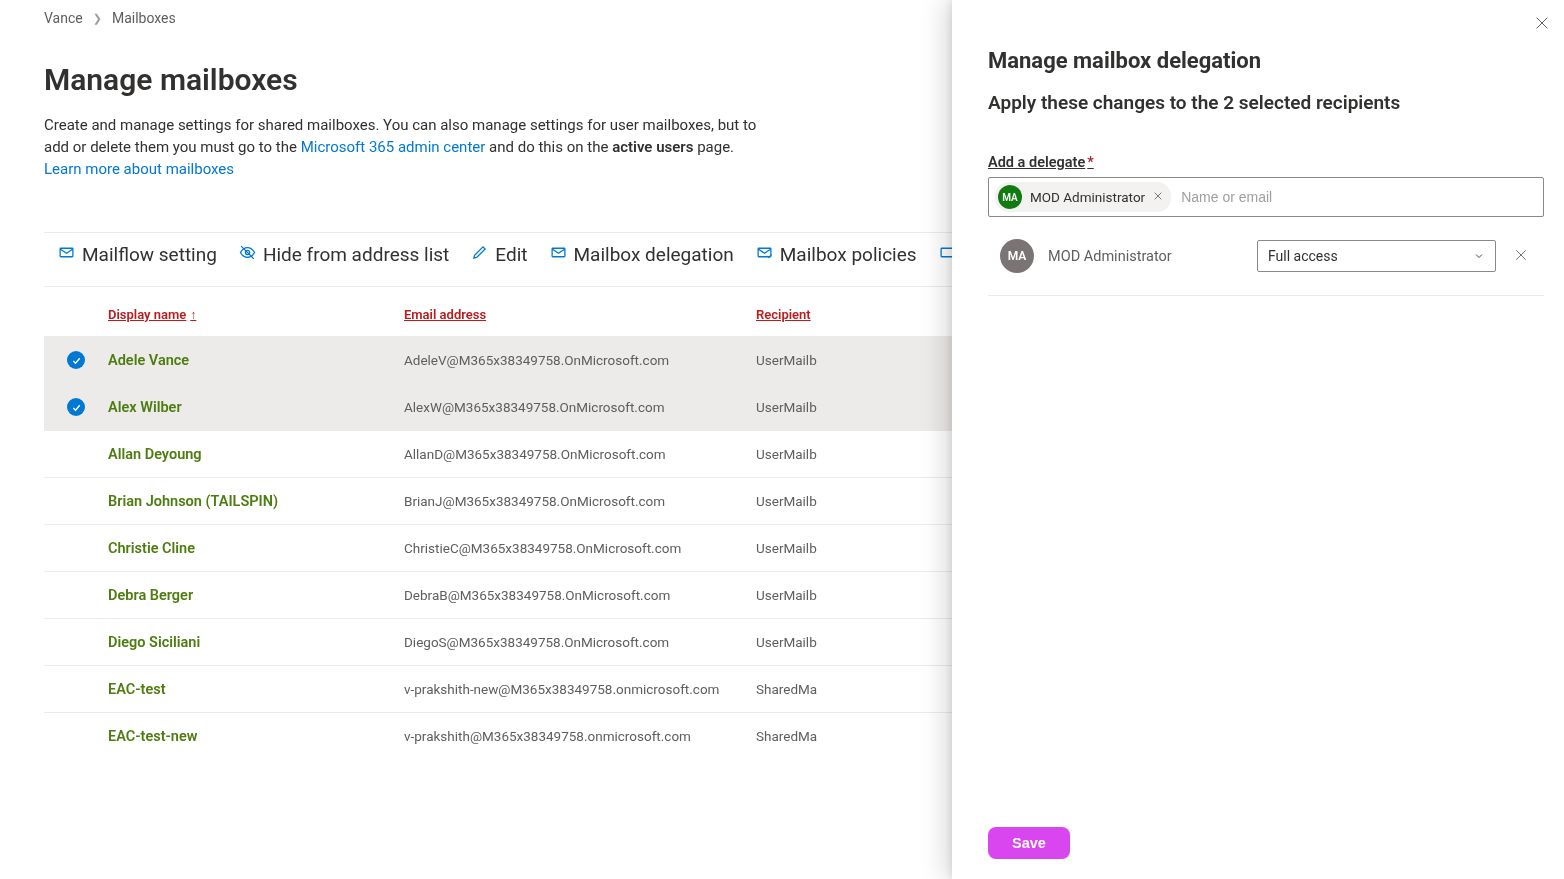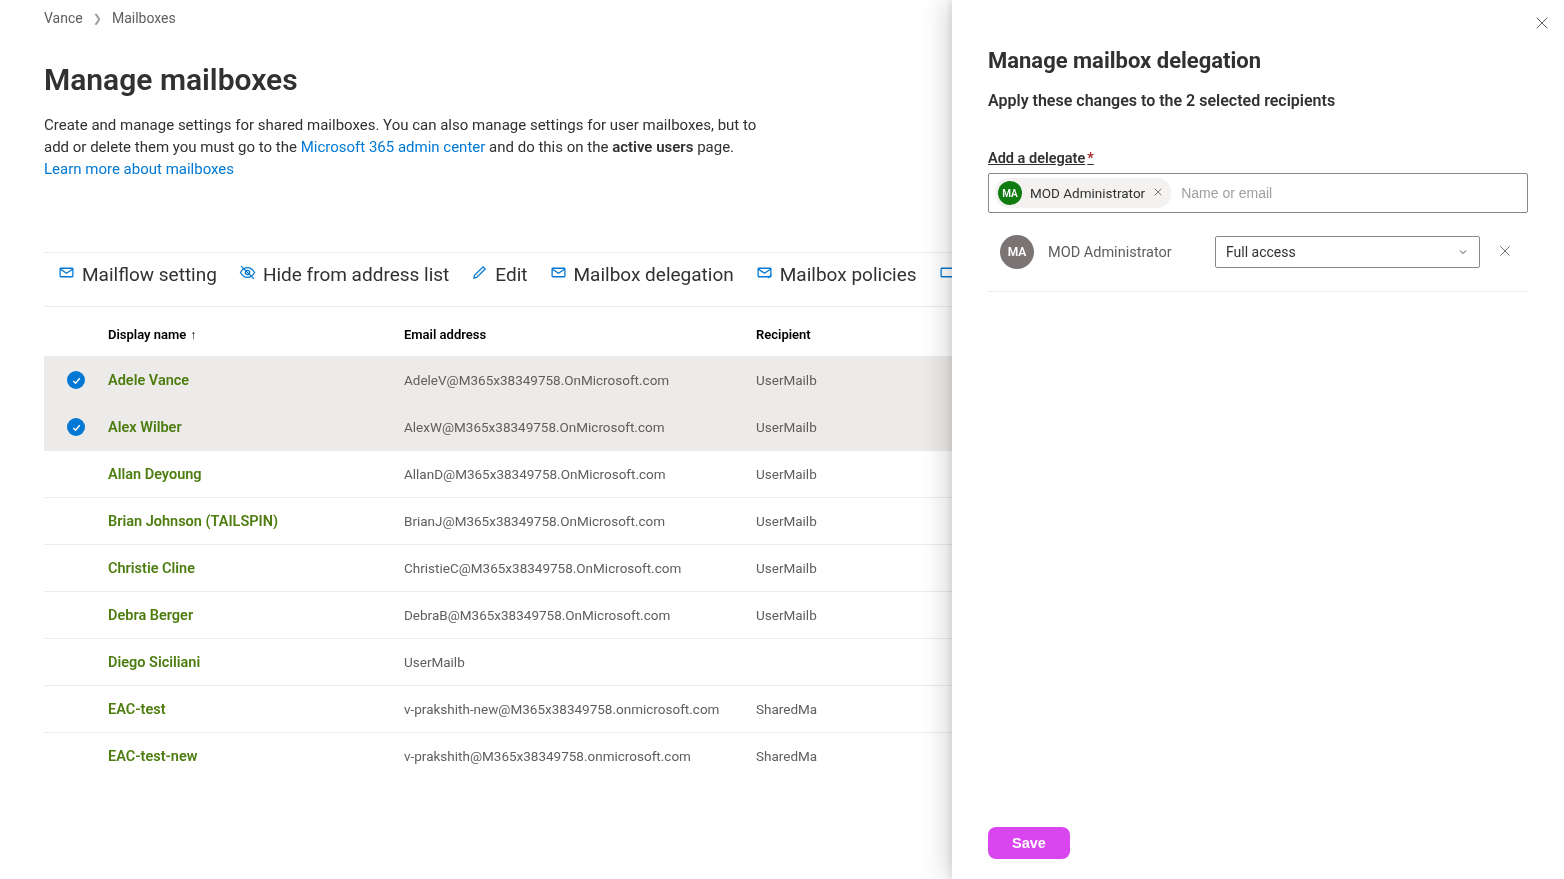--- a/index.html
+++ b/index.html
@@ -31,21 +31,21 @@
     font-size: 30px;
     font-weight: 600;
     margin: 36px 0 18px 0;
     color: #323130;
   }
   .page-desc {
     font-size: 15px;
     color: #323130;
     line-height: 1.45;
     max-width: 720px;
-    margin-bottom: 72px;
+    margin-bottom: 52px;
   }
   .page-desc a { color: #0078d4; text-decoration: none; }
   .page-desc .bold { font-weight: 600; }
   .toolbar {
     display: flex;
     gap: 22px;
     padding: 10px 14px;
     border-top: 1px solid #edebe9;
   }
   .toolbar-item {
@@ -58,21 +58,22 @@
   }
   .toolbar-item svg { width: 17px; height: 17px; }
   .toolbar-item .ico { color: #0078d4; }
   .table-head {
     display: flex;
     padding: 20px 0 14px 0;
     border-top: 1px solid #edebe9;
     margin-top: 10px;
     font-size: 13px;
     font-weight: 600;
-    color: #000000;
+    color: #b91c1c;
+    text-decoration: underline;
   }
   .col-sel { width: 64px; }
   .col-name { width: 296px; }
   .col-email { width: 352px; }
   .col-type { flex: 1; }
   .sort-arrow { margin-left: 4px; font-size: 12px; }
   .row {
     display: flex;
     align-items: center;
     height: 47px;
@@ -90,38 +91,38 @@
   }
   .check svg { width: 11px; height: 11px; }
 
   
   .panel {
     position: absolute;
     top: 0; right: 0; bottom: 0;
     width: 612px;
     background: #fff;
     box-shadow: -8px 0 24px rgba(0,0,0,0.14), -2px 0 6px rgba(0,0,0,0.08);
-    padding: 36px 36px 20px 36px;
+    padding: 36px 20px 20px 36px;
     display: flex;
     flex-direction: column;
   }
   .panel-close {
     position: absolute;
     top: 14px; right: 14px;
     cursor: pointer;
     color: #605e5c;
     font-size: 18px;
   }
   .panel-title {
     font-size: 22px;
     font-weight: 700;
     margin: 12px 0 18px 0;
   }
   .panel-subtitle {
-    font-size: 16px;
+    font-size: 19px;
     font-weight: 600;
     margin-bottom: 40px;
   }
   .field-label {
     font-size: 14.5px;
     font-weight: 600;
     margin-bottom: 6px;
     text-decoration: underline;
   }
   .req { color: #a4262c; margin-left: 2px; }
@@ -162,21 +163,21 @@
   .delegate-row {
     display: flex;
     align-items: center;
     gap: 14px;
     padding: 22px 12px 22px 12px;
     border-bottom: 1px solid #edebe9;
   }
   .delegate-row .avatar { width: 34px; height: 34px; font-size: 12px; }
   .delegate-name { flex: 1; color: #605e5c; font-size: 14.5px; }
   .select {
-    width: 265px;
+    width: 239px;
     border: 1px solid #8a8886;
     border-radius: 2px;
     padding: 7px 10px;
     display: flex;
     justify-content: space-between;
     align-items: center;
     font-size: 14px;
     cursor: pointer;
   }
   .row-remove { color: #605e5c; cursor: pointer; padding: 4px; }
@@ -309,20 +310,21 @@
       </div>
       <div class="row">
         <div class="col-sel"></div>
         <div class="col-name">Debra Berger</div>
         <div class="col-email">DebraB@M365x38349758.OnMicrosoft.com</div>
         <div class="col-type">UserMailb</div>
       </div>
       <div class="row">
         <div class="col-sel"></div>
         <div class="col-name">Diego Siciliani</div>
+        <div class="col-email">DiegoS@M365x38349758.OnMicrosoft.com</div>
         <div class="col-type">UserMailb</div>
       </div>
       <div class="row">
         <div class="col-sel"></div>
         <div class="col-name">EAC-test</div>
         <div class="col-email">v-prakshith-new@M365x38349758.onmicrosoft.com</div>
         <div class="col-type">SharedMa</div>
       </div>
       <div class="row">
         <div class="col-sel"></div>

